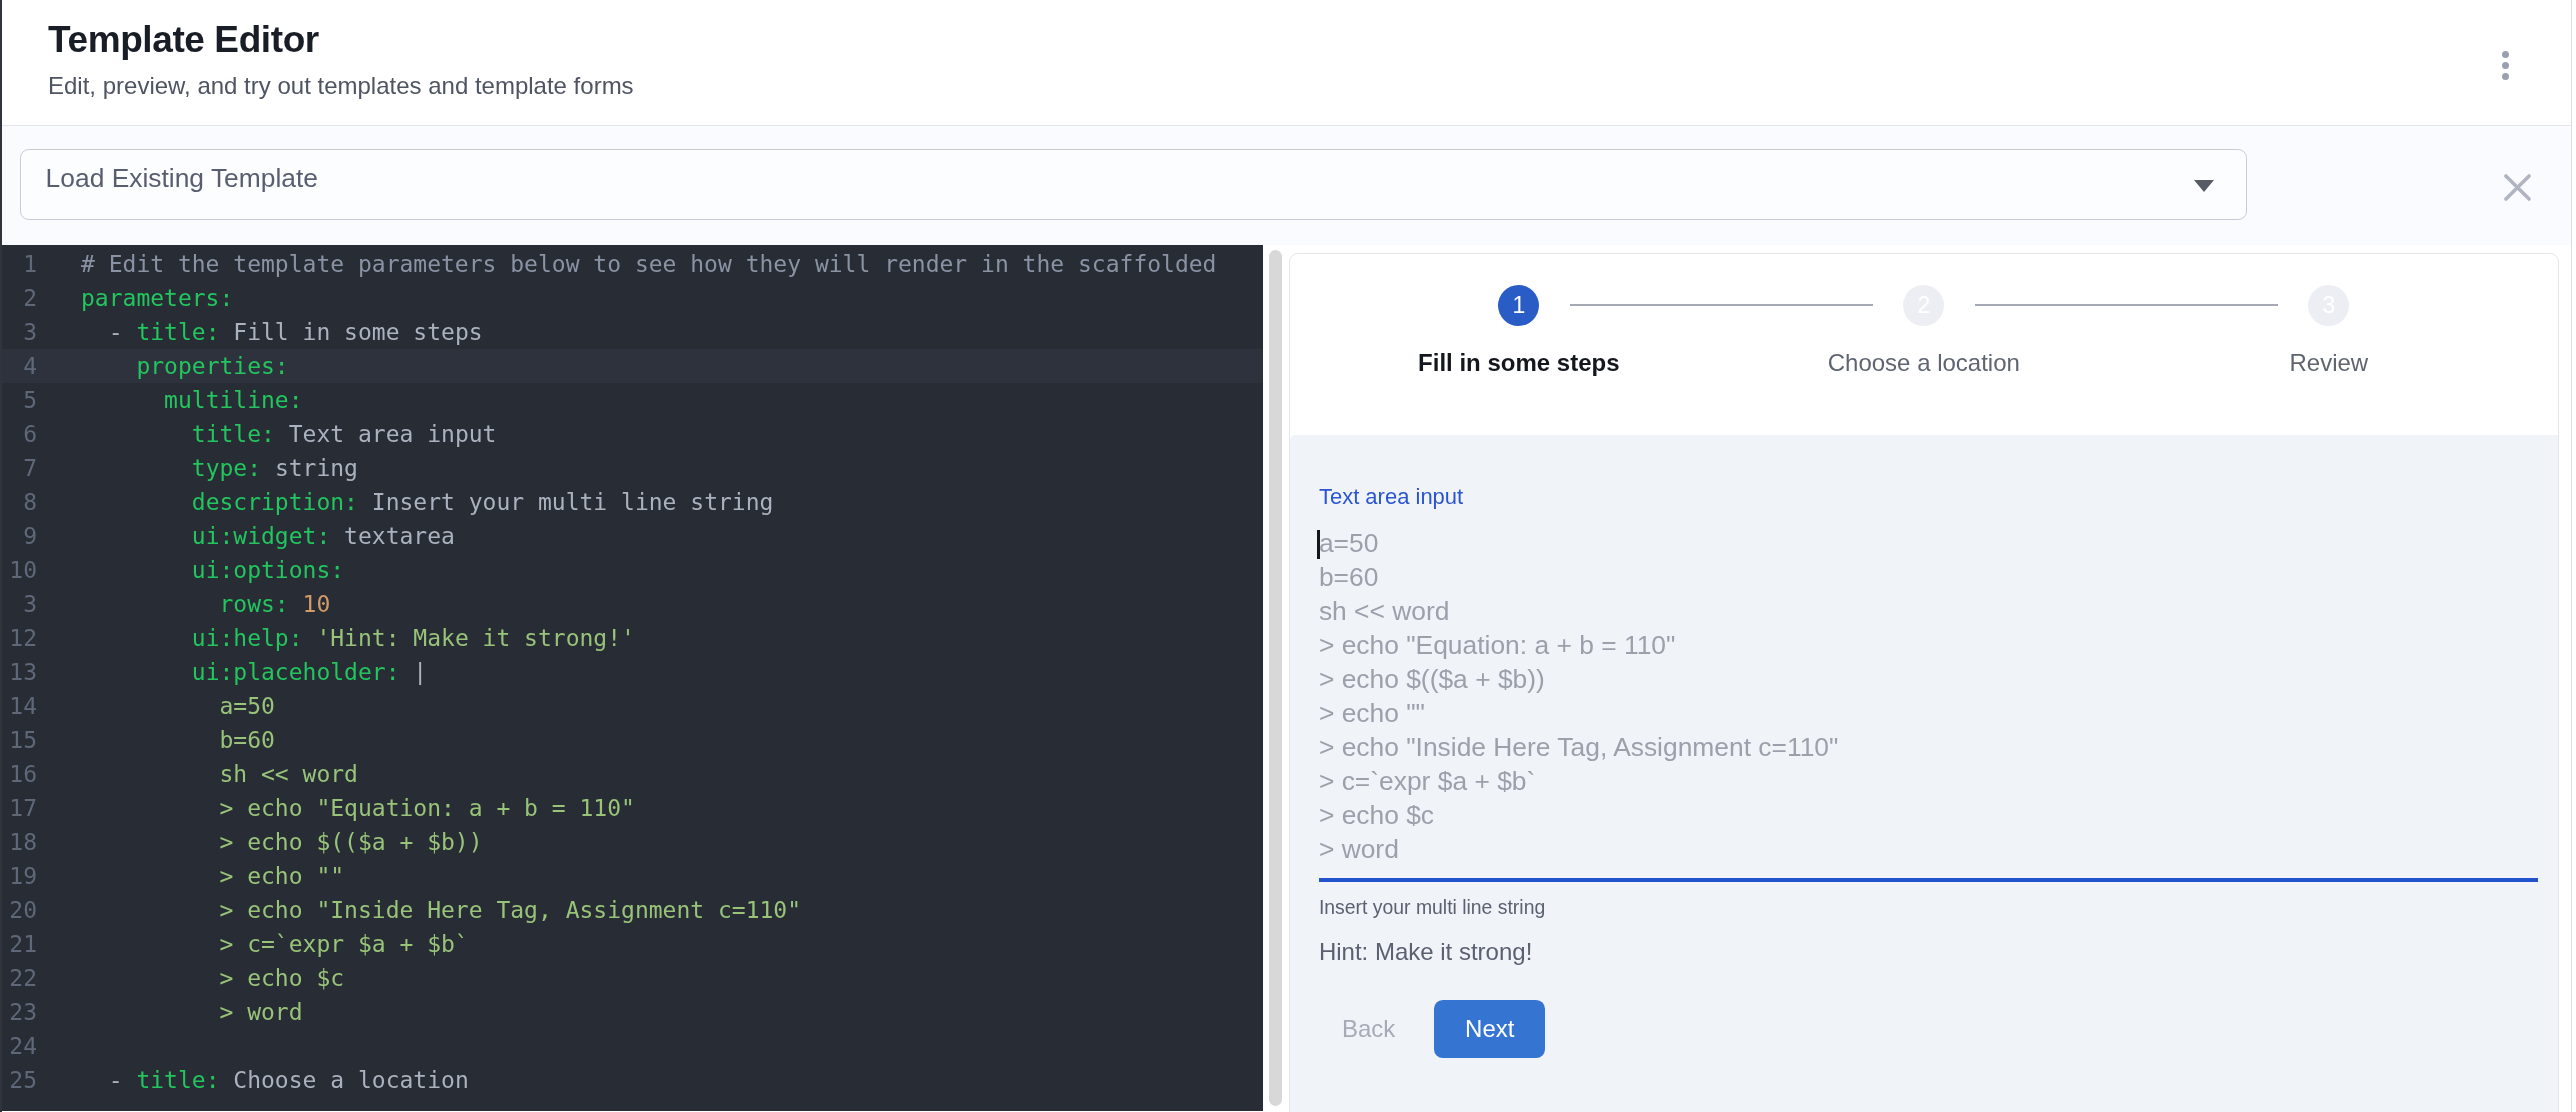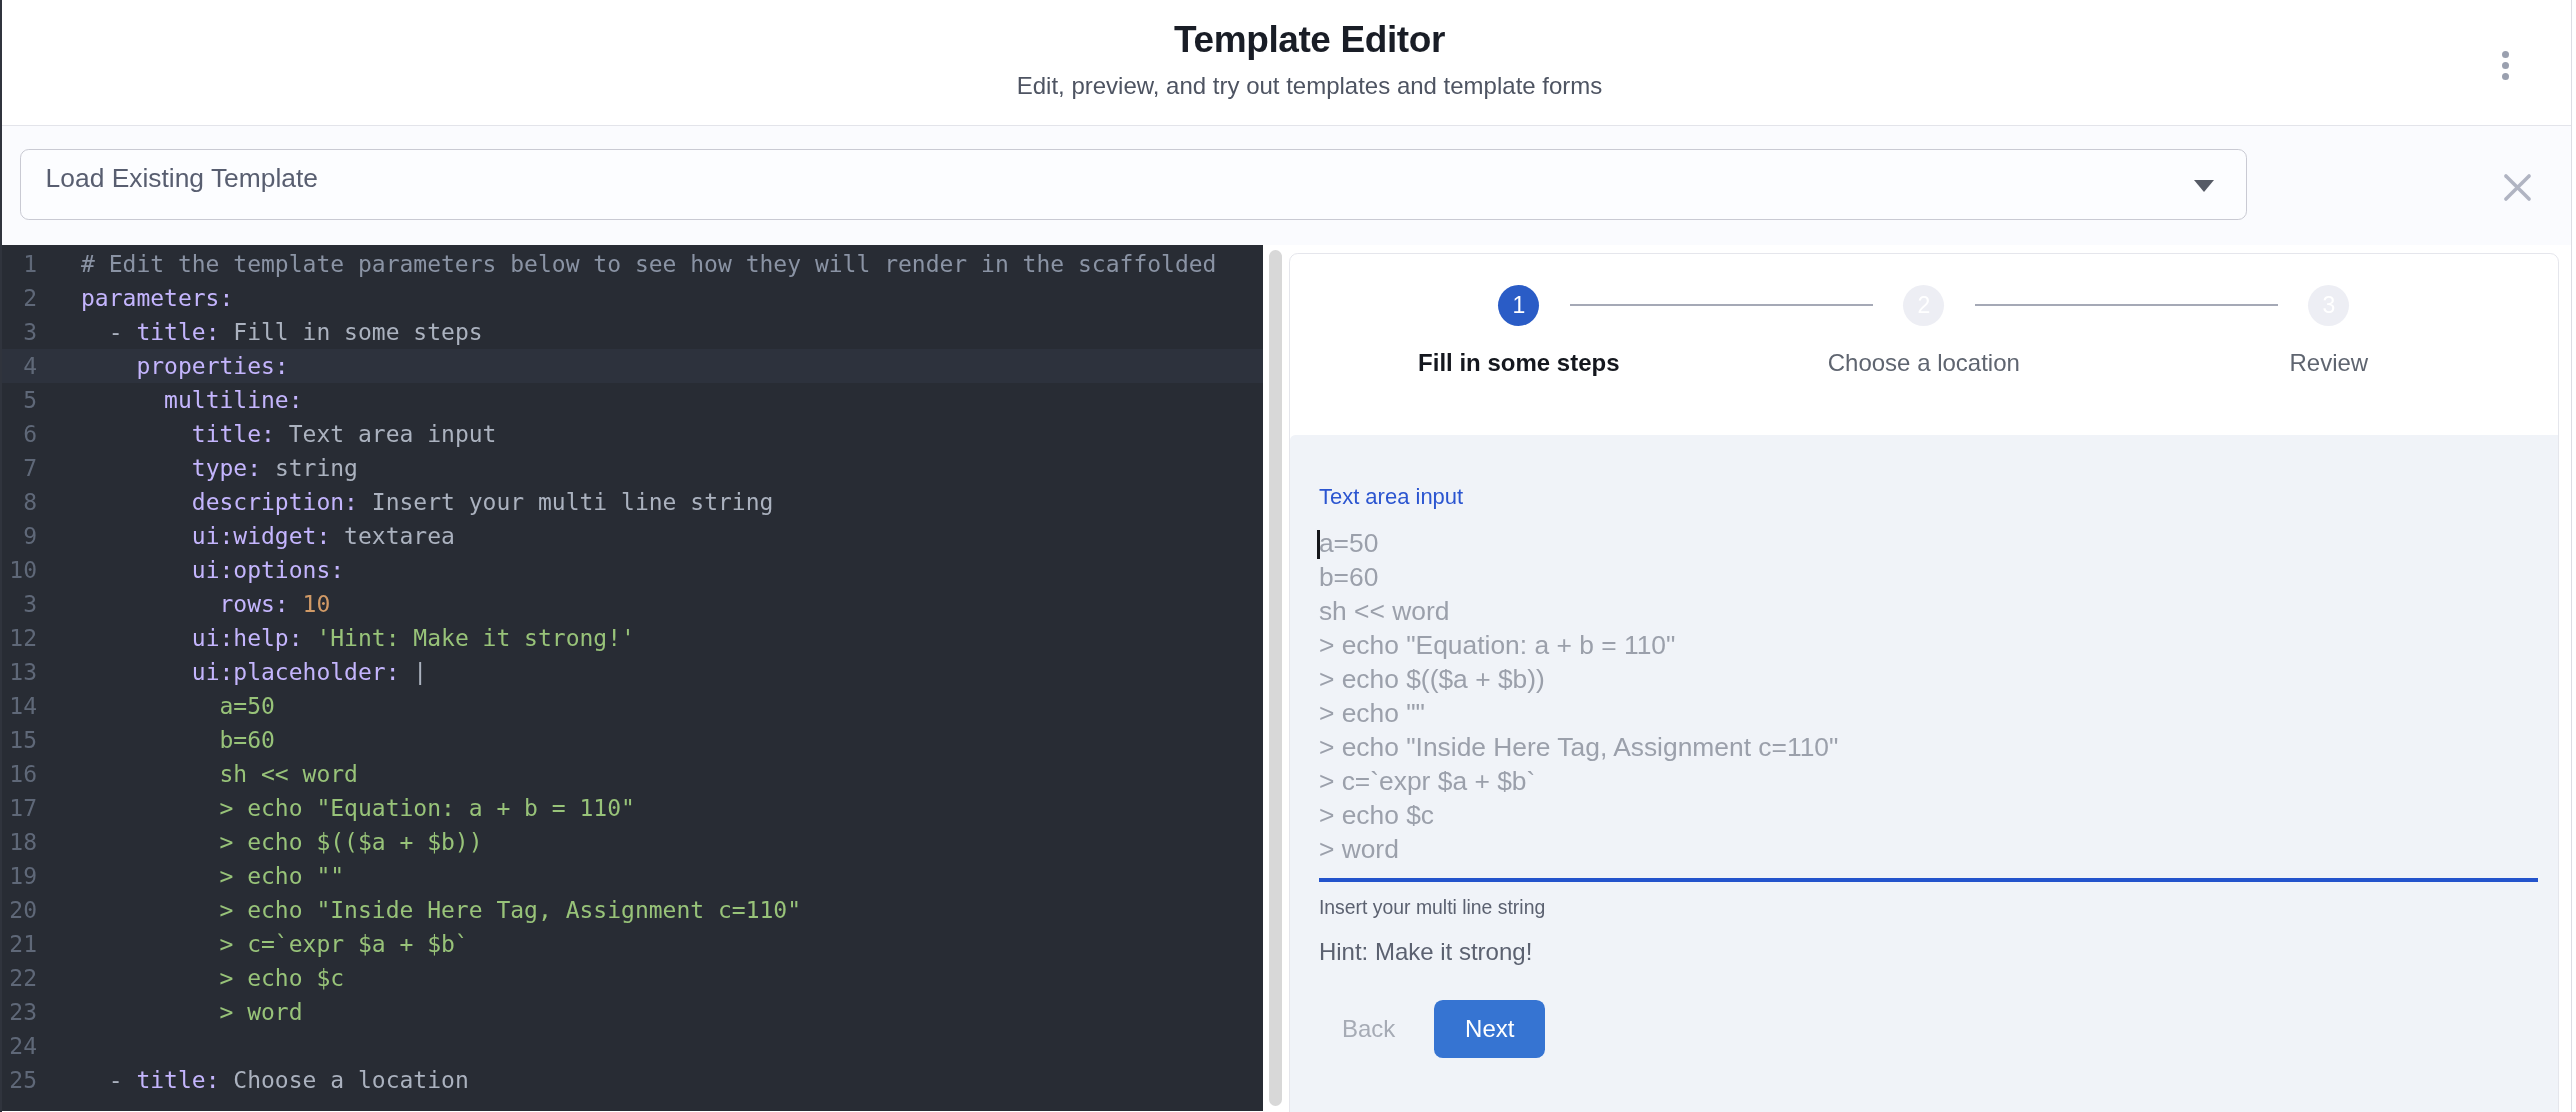--- a/index.html
+++ b/index.html
@@ -2,21 +2,21 @@
 <html style="font-size:14px"><head>
 <meta charset="utf-8">
 <style>
   * { margin:0; padding:0; box-sizing:border-box; }
   html,body { width:2576px; height:1113px; overflow:hidden; background:#fff;
               font-family:"Liberation Sans", sans-serif; }
   .app { position:relative; width:2572px; height:1113px;
          border-left:2.6px solid #30343d; border-right:1.8px solid #dcdde4; background:#fff; }
 
   
-  .header { position:relative; height:126px; background:#fff; border-bottom:1.8px solid #e3e4ea; padding-left:46px;text-align:center; }
+  .header { position:relative; height:126px; background:#fff; border-bottom:1.8px solid #e3e4ea; padding-left:46px; }
   .header h1 { padding-top:19.4px; font-size:37px; font-weight:700; color:#191d26; letter-spacing:-0.4px; }
   .header .subtitle { margin-top:10.6px; font-size:24px; color:#4e5462; }
   .kebab { position:absolute; top:41px; right:48px; width:35px; height:49px;
            display:flex; flex-direction:column; align-items:center; justify-content:center; gap:4.4px; cursor:pointer; }
   .kebab i { width:7px; height:7px; border-radius:50%; background:#9aa0af; }
 
   
   .toolbar { position:relative; height:119px; background:#fafbfe; }
   .select { position:absolute; left:17.6px; top:23px; width:2227px; height:71px; background:#fcfdff;
             border:1.8px solid #c9cad3; border-radius:8.8px; display:flex; align-items:center;
@@ -32,21 +32,21 @@
   .main { display:flex; height:866px; }
 
   
   .editor { width:1261px; background:#282c34; overflow:hidden; padding-top:1.8px;
             font-family:"DejaVu Sans Mono", monospace; font-size:23px; line-height:34px; }
   .line { display:flex; height:34px; white-space:pre; }
   .line.active { background:#2d323d; }
   .gutter { flex:none; width:35px; text-align:right; color:#5f6878; }
   .code { margin-left:44px; white-space:pre; }
   .tok-com { color:#8a93a4; }
-  .tok-key { color:#c4b5fd; }
+  .tok-key { color:#22c55e; }
   .tok-val { color:#abb2bf; }
   .tok-str { color:#98c379;text-align:right; }
   .tok-num { color:#d19a66; }
   .tok-pun { color:#abb2bf; }
 
   
   .scrollstrip { width:25px; background:#fff; position:relative; }
   .scrollstrip .handle { position:absolute; left:6.2px; top:5.3px; bottom:5.3px; width:13.2px;
                          border-radius:7px; background:#d8d8d8; cursor:pointer; }
 

